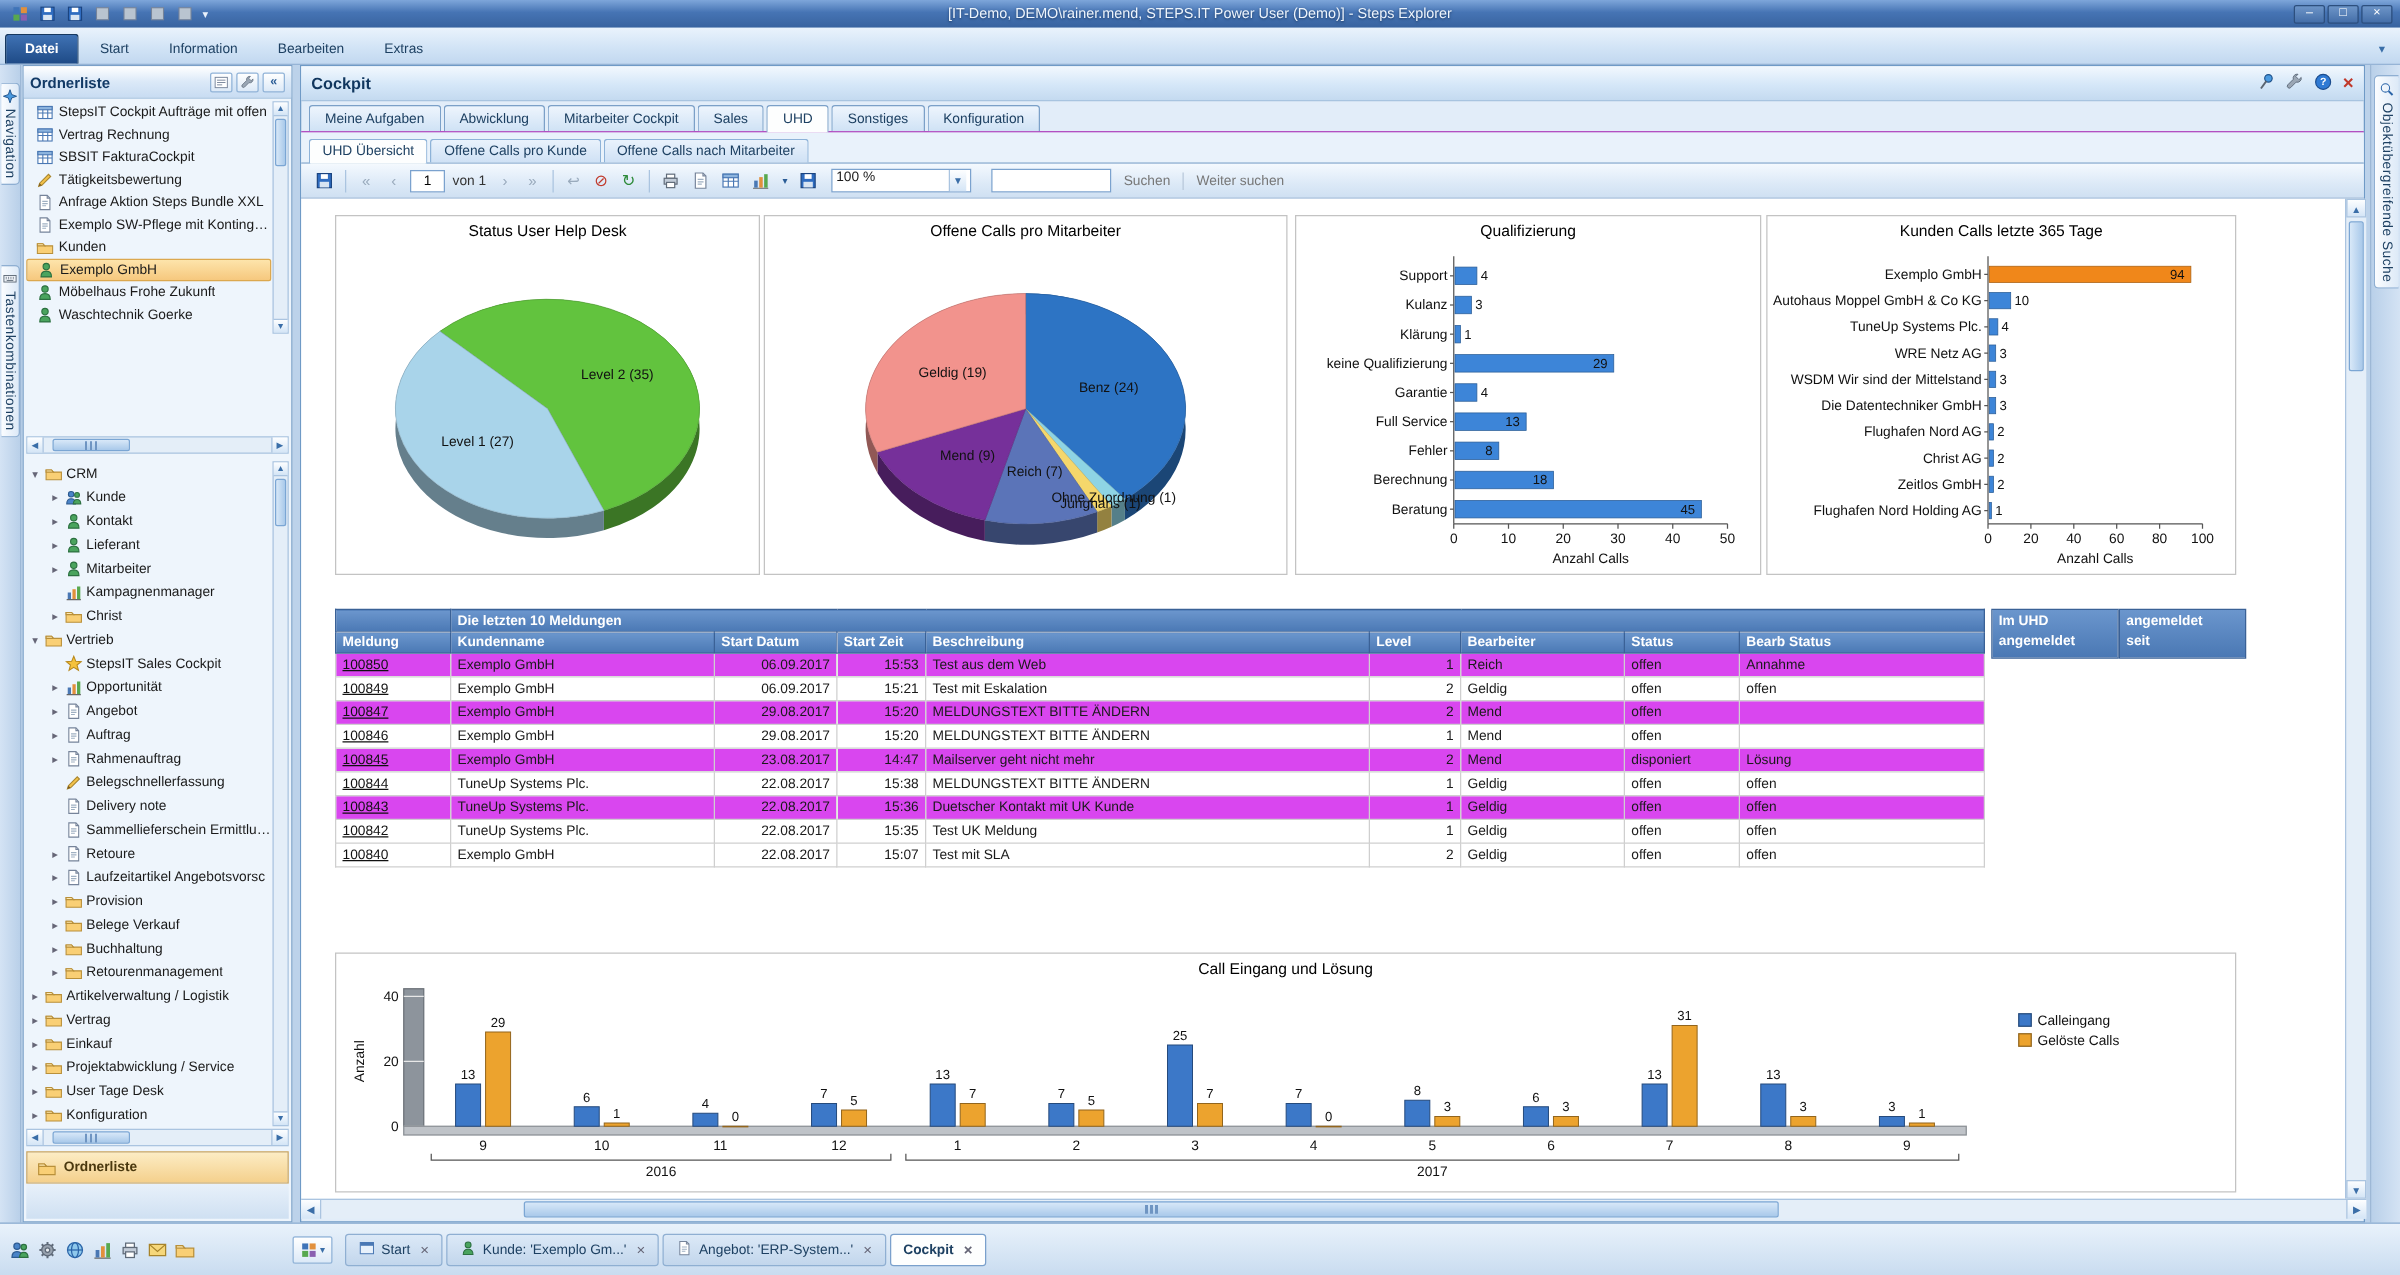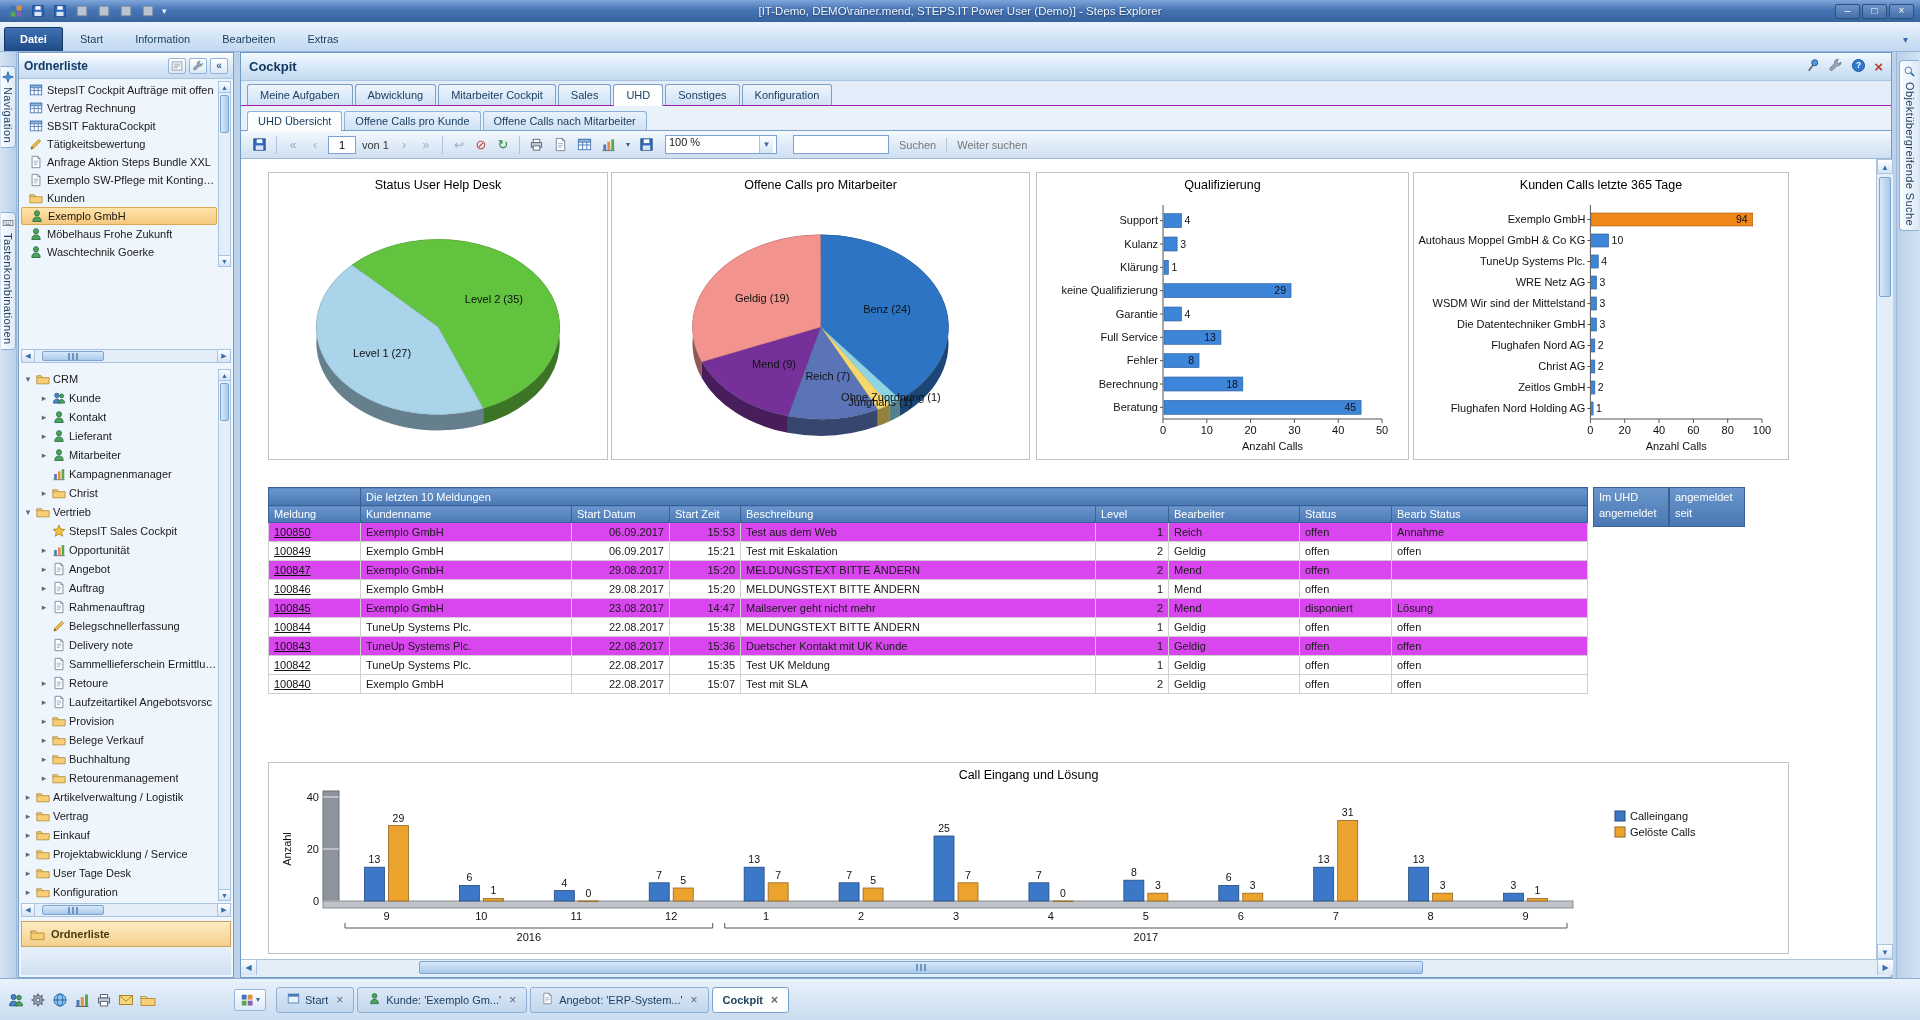--- a/index.html
+++ b/index.html
@@ -83,28 +83,28 @@
 
 .dashboard{position:absolute;left:0;top:106px;width:1635px;height:800px;background:#fff;overflow:hidden}
 .panel{position:absolute;border:1px solid #c3c3c3;background:#fff}
 .chart-title{height:22px;line-height:24px;text-align:center;font-weight:normal;font-size:12.5px;color:#000;white-space:nowrap}
 .chartsvg{display:block;overflow:visible}
 .chartsvg text{font-family:"Liberation Sans",sans-serif;font-size:11px;fill:#111}
 .chartsvg text.vlab{font-size:10.5px}
 
 #tbl-wrap{position:absolute;left:27px;top:328px;width:1319px}
 .tbl{border-collapse:collapse;table-layout:fixed;width:1319px;font-size:11px}
-.tbl th{background:linear-gradient(#6b96cd,#4a78b4);color:#fff;font-weight:normal;border:1px solid #3a6196;padding:2px 5px;text-align:left;white-space:nowrap;overflow:hidden}
+.tbl th{background:linear-gradient(#6b96cd,#4a78b4);color:#fff;font-weight:bold;border:1px solid #3a6196;padding:2px 5px;text-align:left;white-space:nowrap;overflow:hidden}
 .tbl thead tr:first-child th{height:18px}
 .tbl td{border:1px solid #cfcfcf;padding:2px 5px;height:19px;white-space:nowrap;overflow:hidden;background:#fff}
 .tbl tr.odd td{background:#d946ef}
 .tbl td.num{text-align:right}
 .mlink{color:#111;text-decoration:underline;cursor:pointer}
 #side-tbl{position:absolute;left:1352px;top:328px;display:flex}
-.side-th{width:76px;height:40px;background:linear-gradient(#6b96cd,#4a78b4);color:#fff;font-weight:normal;border:1px solid #3a6196;padding:2px 5px;white-space:pre-line;line-height:1.45}
+.side-th{width:102px;height:40px;background:linear-gradient(#6b96cd,#4a78b4);color:#fff;font-weight:bold;border:1px solid #3a6196;padding:2px 5px;white-space:pre-line;line-height:1.45}
 
 .vscroll{position:absolute;left:1635px;top:106px;width:17px;height:800px;background:#e4eef8;border-left:1px solid #aac4e0;font-size:8px;color:#3a6ea8;text-align:center}
 .vscroll .ar{display:block;height:15px;line-height:15px;background:linear-gradient(#fdfeff,#d4e5f6);border:1px solid #aac4e0}
 .vscroll .ar.b{position:absolute;bottom:0;left:0;right:0}
 .vscroll .thumb{position:absolute;left:2px;top:18px;width:12px;height:120px;background:linear-gradient(90deg,#d8e8f8,#a9c9ea);border:1px solid #7ba6d4;border-radius:2px}
 .hscroll{position:absolute;left:0;top:906px;width:1652px;height:16px;background:#e4eef8;border-top:1px solid #aac4e0;display:flex;font-size:8px;color:#3a6ea8}
 .hscroll .ar{width:16px;display:flex;align-items:center;justify-content:center;background:linear-gradient(#fdfeff,#d4e5f6);border-right:1px solid #aac4e0}
 .hscroll .ar.r{border-left:1px solid #aac4e0;border-right:none}
 .hscroll .track{flex:1;position:relative}
 .hscroll .hthumb{position:absolute;top:1px;bottom:1px;left:10%;width:62%;background:linear-gradient(#d8e8f8,#a9c9ea);border:1px solid #7ba6d4;border-radius:2px;display:flex;align-items:center;justify-content:center}

